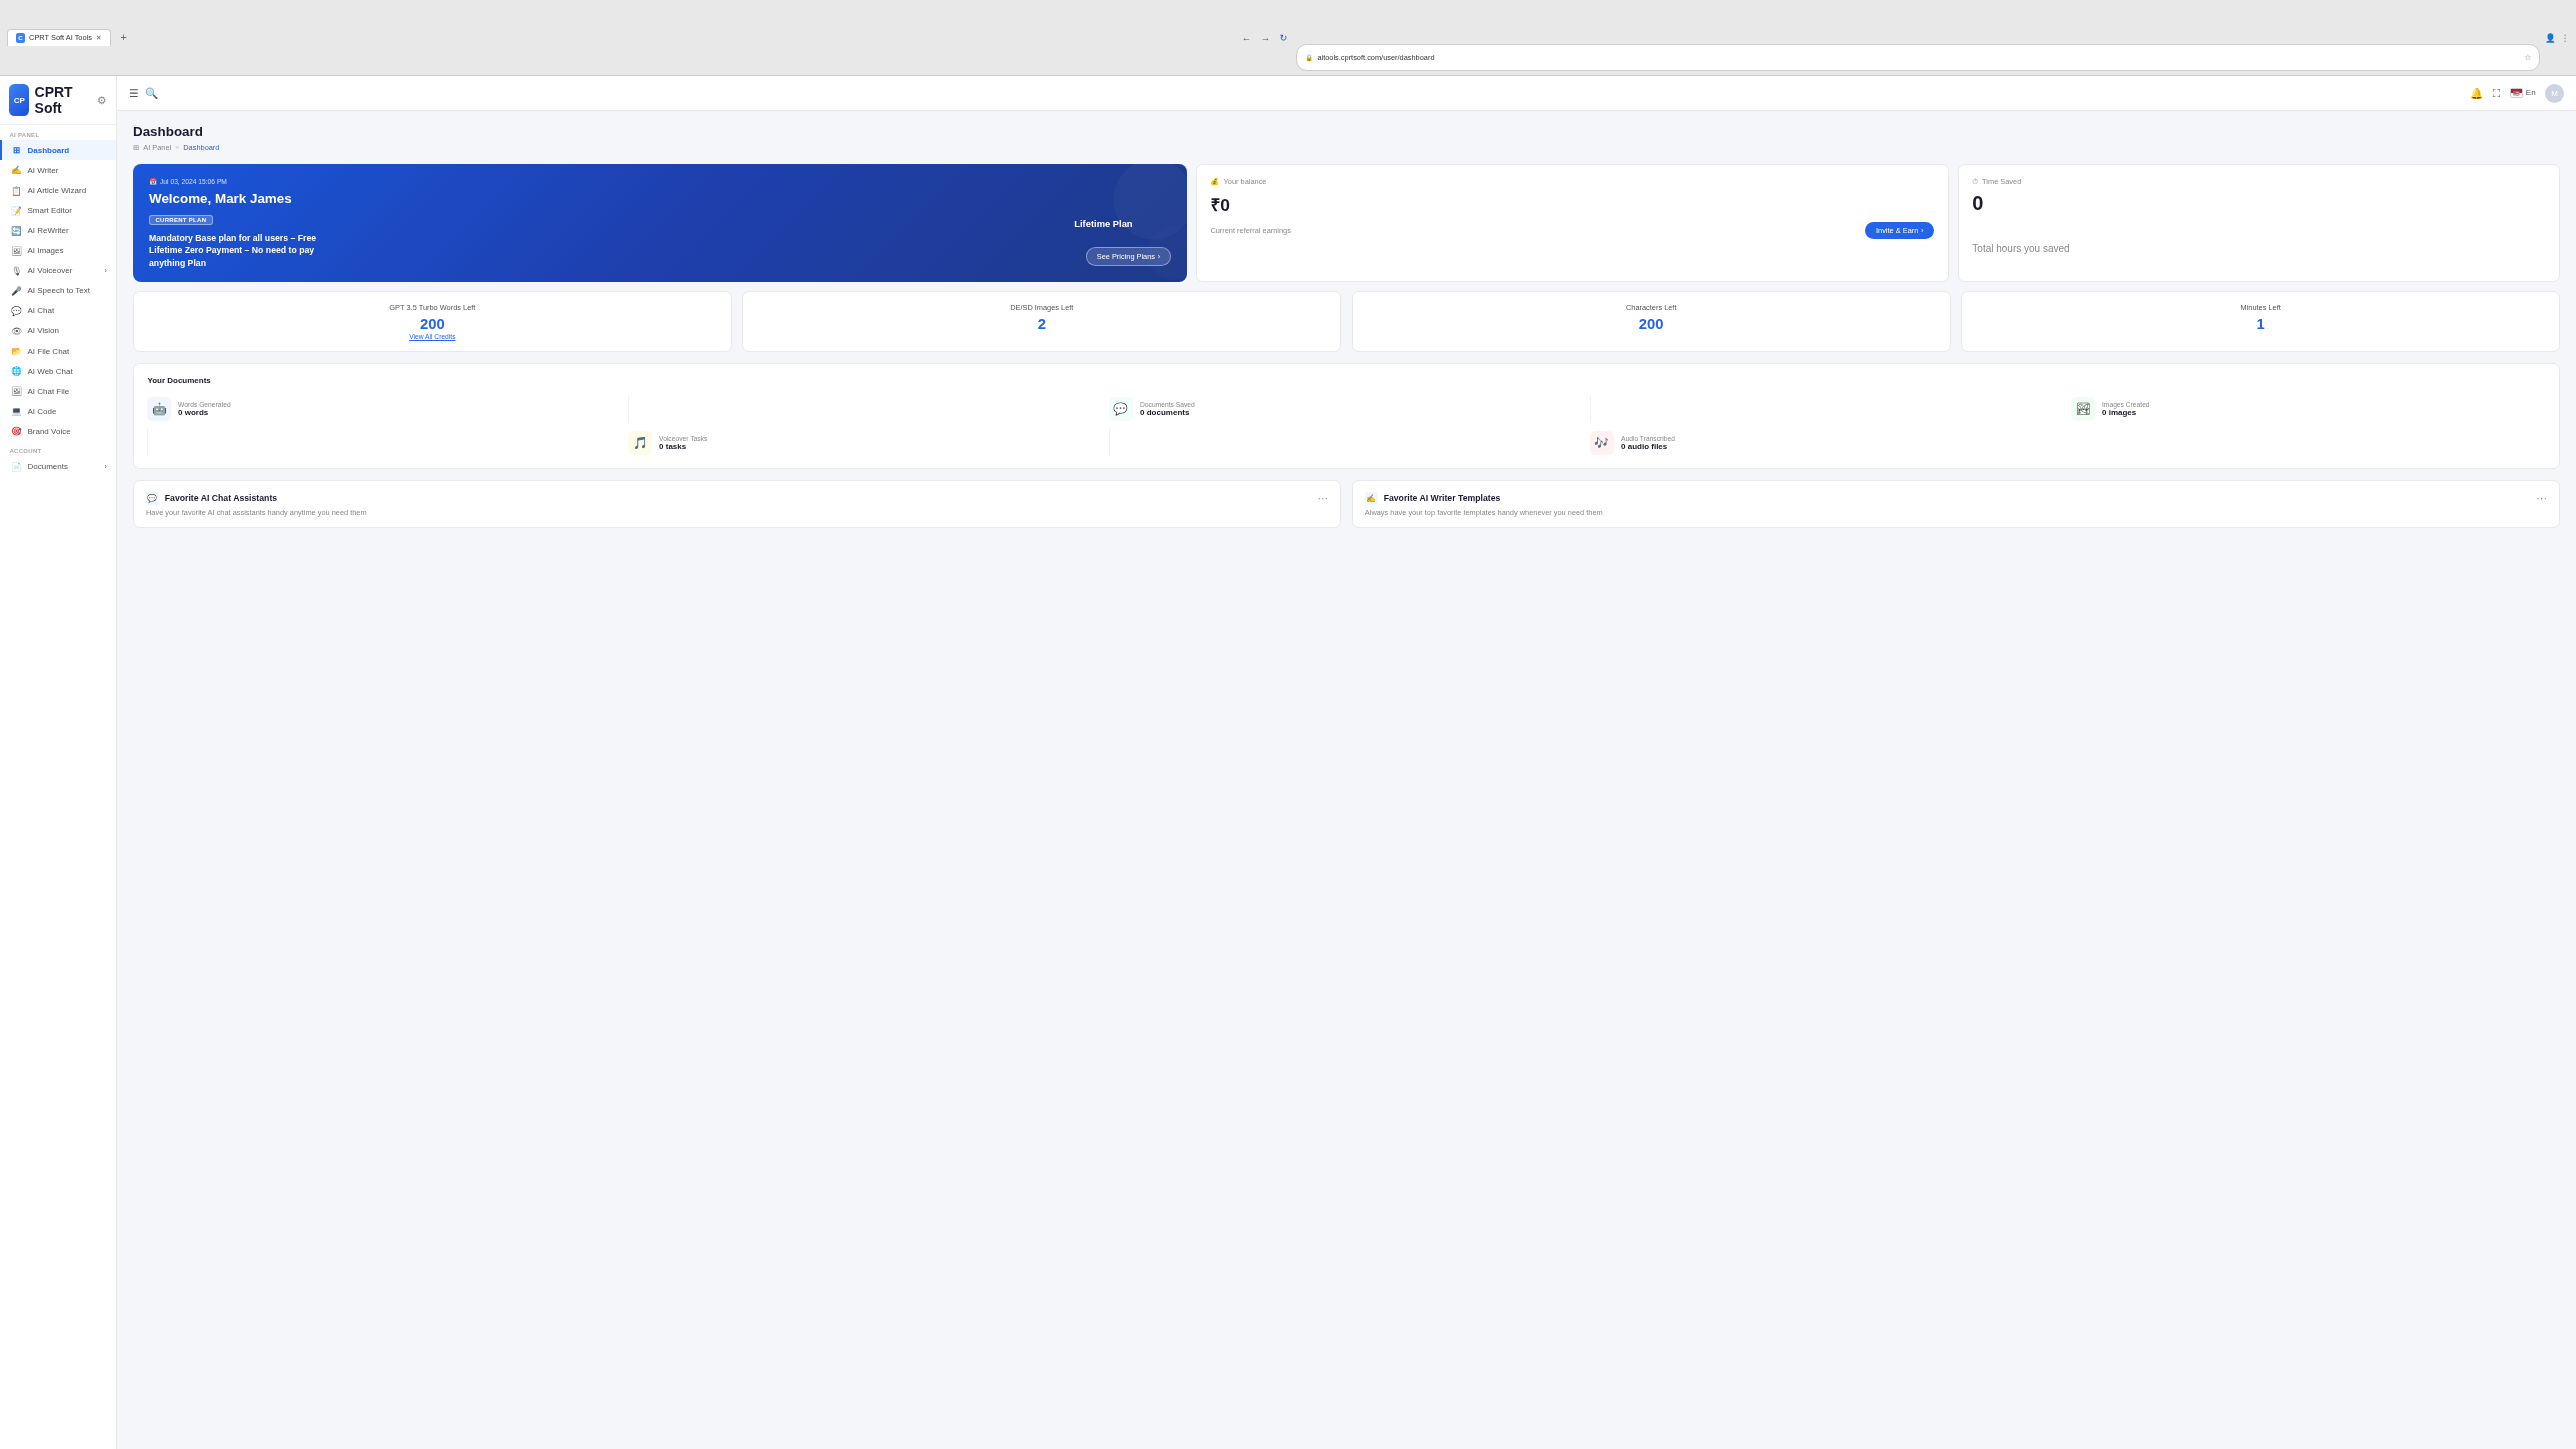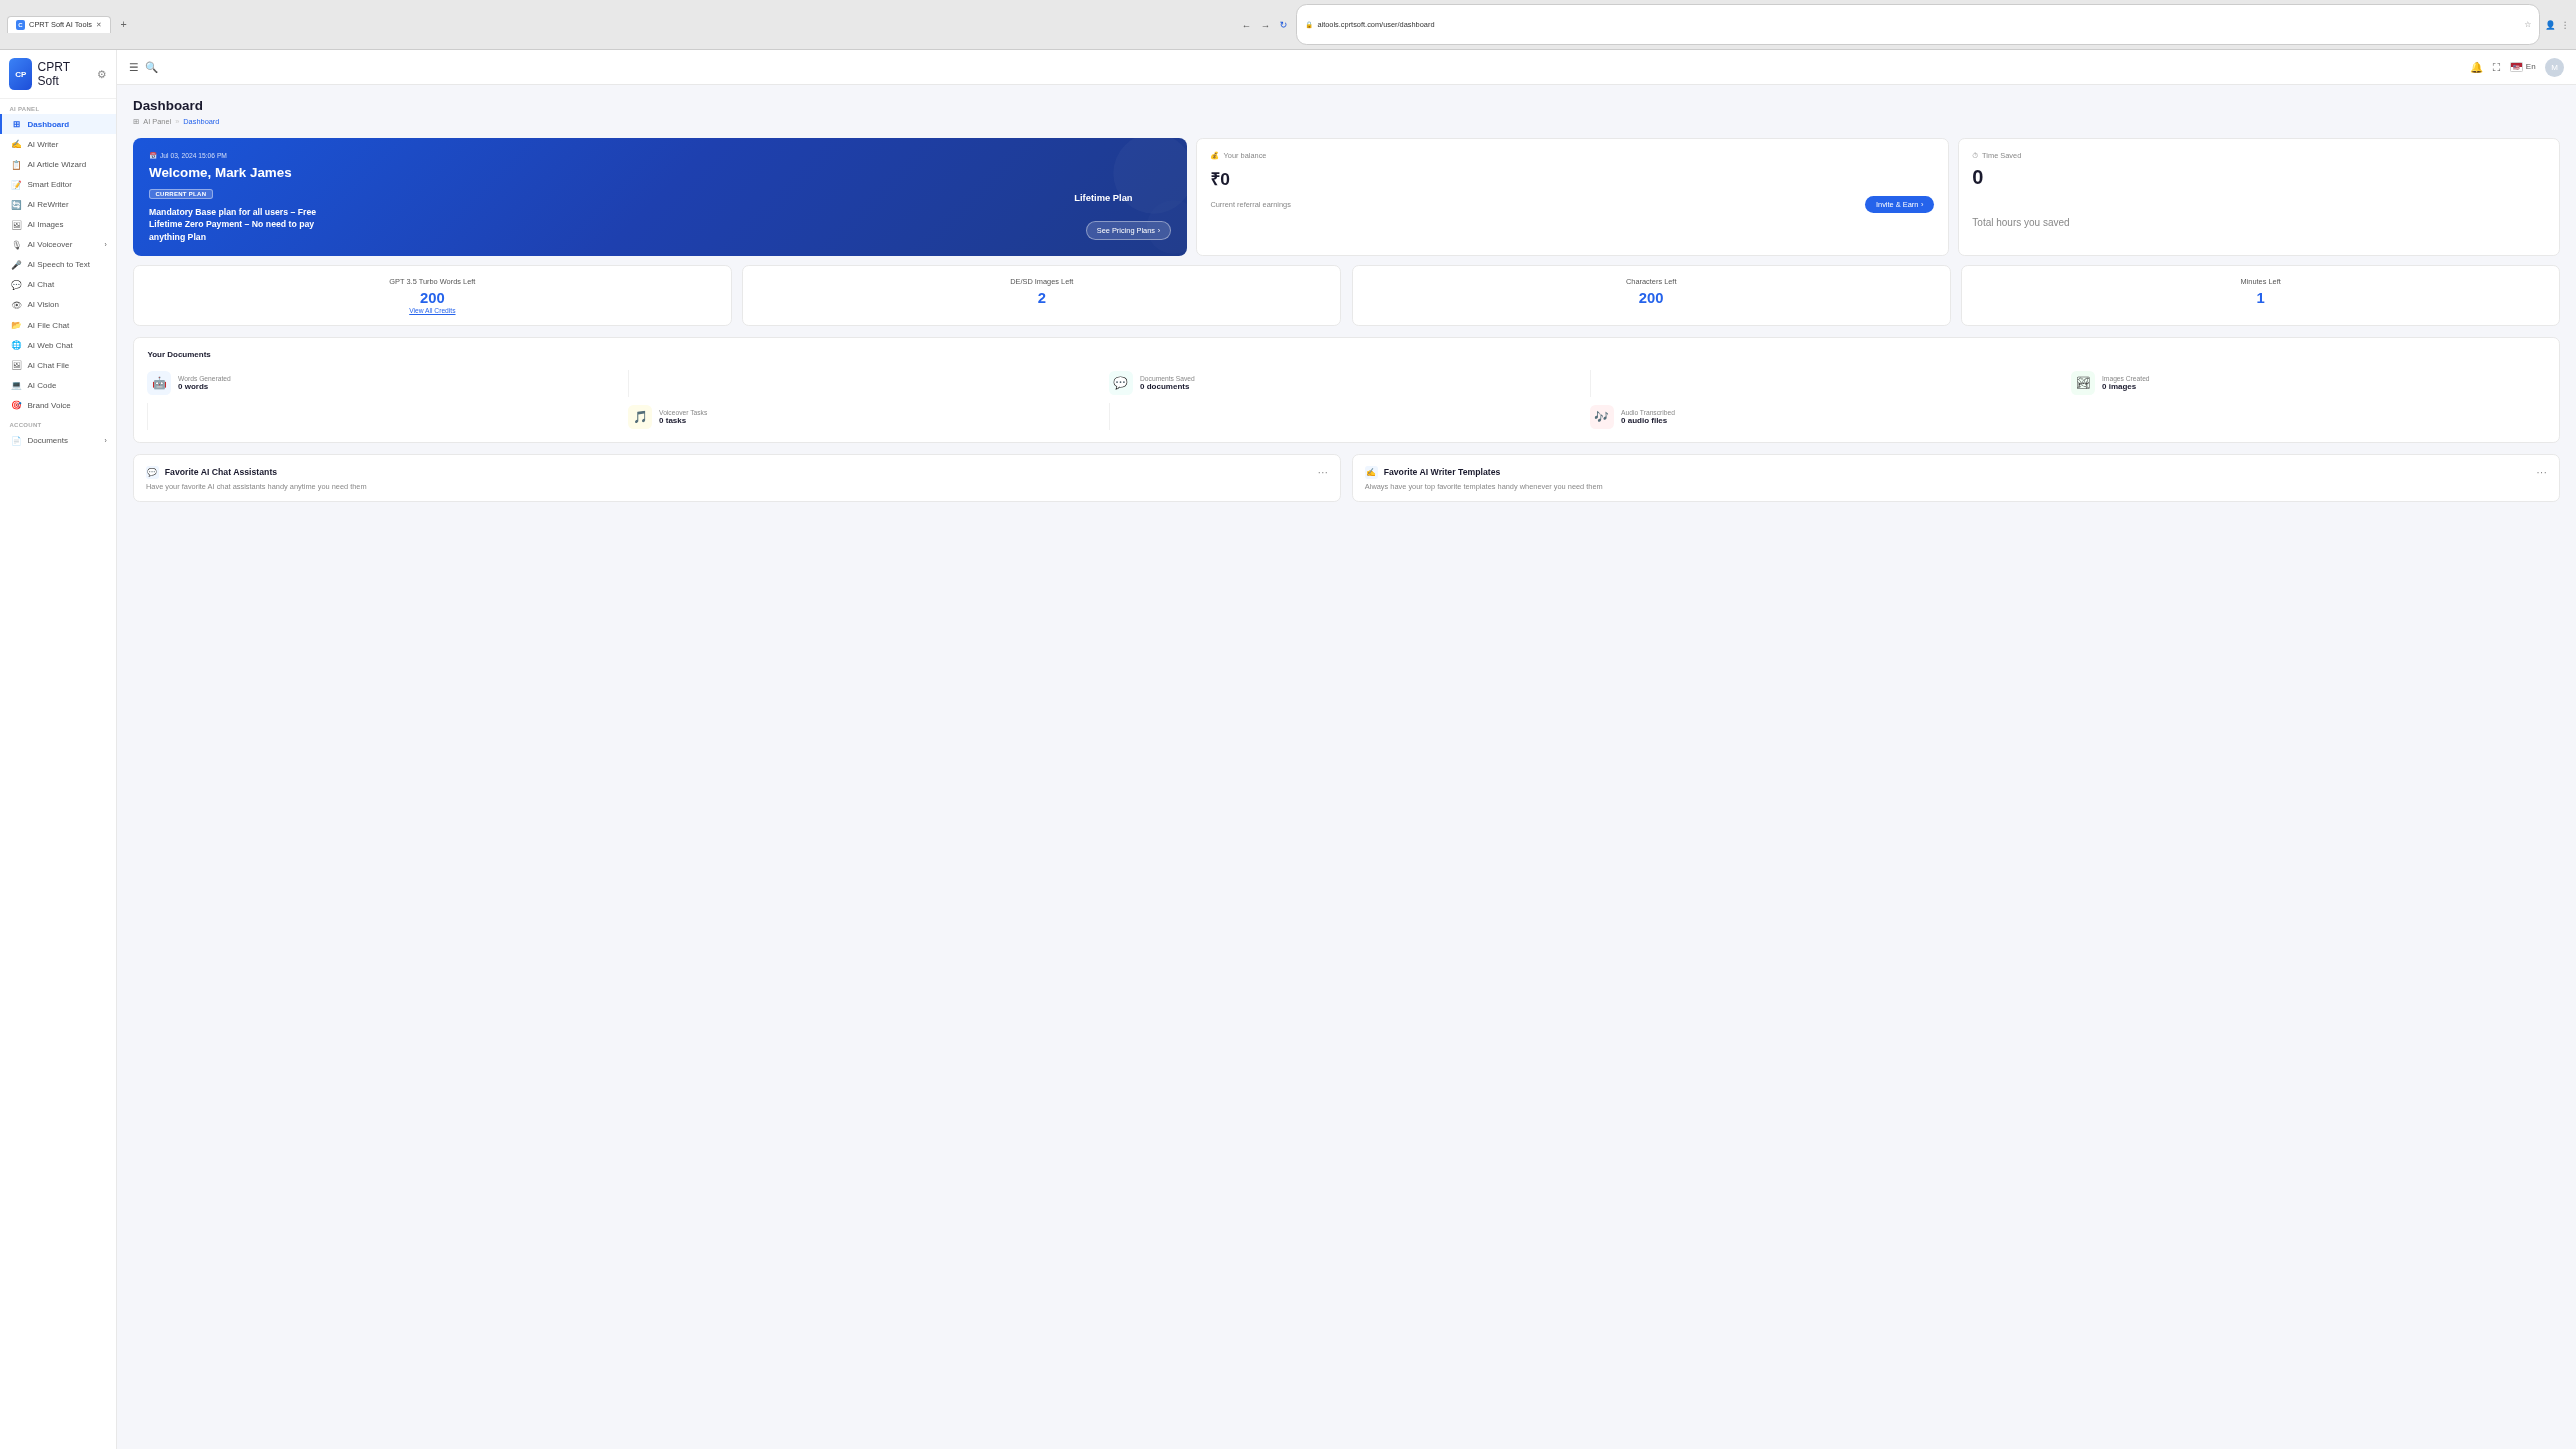--- a/index.html
+++ b/index.html
@@ -7,34 +7,34 @@
 
     
     .browser-chrome { background: #e8e8e8; padding: 4px 6.7px; display: flex; align-items: center; gap: 5.4px; border-bottom: 0.7px solid #ccc; }
     .browser-tabs { display: flex; align-items: center; gap: 10px; flex: 1; }
     .browser-tab { background: #fff; border-radius: 4px 4px 0 0; padding: 3.4px 8px; display: flex; align-items: center; gap: 4px; font-size: 7.4px; min-width: 94px; border: 0.7px solid #ccc; border-bottom: none; }
     .browser-tab .tab-favicon { width: 9.4px; height: 9.4px; background: #4a90d9; border-radius: 50%; display: inline-block; }
     .browser-tab .tab-close { margin-left: auto; cursor: pointer; color: #666; font-size: 6.7px; }
     .tab-add { background: none; border: none; cursor: pointer; font-size: 10.7px; color: #666; }
     .browser-nav { display: flex; align-items: center; gap: 2.7px; }
     .browser-nav button { background: none; border: none; cursor: pointer; color: #555; font-size: 9.4px; padding: 2px 3.4px; border-radius: 2px; }
-    .address-bar { flex: 1; background: #fff; border: 0.7px solid #ccc; border-radius: 10.7px; padding: 15px 8px; font-size: 7.4px; display: flex; align-items: center; gap: 4px; }
+    .address-bar { flex: 1; background: #fff; border: 0.7px solid #ccc; border-radius: 10.7px; padding: 8px 8px; font-size: 7.4px; display: flex; align-items: center; gap: 4px; margin-top: 40px; }
     .address-bar .lock-icon { color: #4caf50; font-size: 6.7px; }
     .address-text { flex: 1; color: #333; }
     .browser-actions { display: flex; align-items: center; gap: 4px; }
     .browser-actions button { background: none; border: none; cursor: pointer; color: #555; font-size: 8.7px; }
 
     
     .app { display: flex; flex: 1; overflow: hidden; }
 
     
     .sidebar { width: 117px; background: #fff; border-right: 0.7px solid #e8e8e8; display: flex; flex-direction: column; overflow-y: auto; padding-bottom: 13.4px; }
     .sidebar-logo { padding: 8px 9.4px; display: flex; align-items: center; gap: 5.4px; border-bottom: 0.7px solid #f0f0f0; }
     .logo-icon { width: 24px; height: 32px; background: linear-gradient(135deg, #3b82f6, #1d4ed8); border-radius: 5.4px; display: flex; align-items: center; justify-content: center; color: #fff; font-weight: bold; font-size: 8px; }
-    .logo-text { font-size: 12px; font-weight: 400; color: #1a1a2e; }
+    .logo-text { font-size: 14px; font-weight: 700; color: #1a1a2e; }
     .logo-gear { color: #888; font-size: 10.7px; }
     .sidebar-section-label { padding: 6.7px 9.4px 2.7px; font-size: 6px; font-weight: 700; color: #aaa; text-transform: uppercase; letter-spacing: 0.3px; }
     .sidebar-item { display: flex; align-items: center; gap: 5.4px; padding: 4.7px 9.4px; cursor: pointer; color: #555; border-left: 2px solid transparent; transition: all 0.15s; font-size: 8px; }
     .sidebar-item.active { background: #eff6ff; color: #2563eb; border-left-color: #2563eb; font-weight: 600; }
     .sidebar-item .item-icon { width: 10.7px; height: 10.7px; display: flex; align-items: center; justify-content: center; font-size: 8.7px; flex-shrink: 0; }
     .sidebar-item .chevron { margin-left: auto; font-size: 6.7px; }
 
     
     .topbar { height: 35px; background: #fff; border-bottom: 0.7px solid #e8e8e8; display: flex; align-items: center; padding: 0 12px; gap: 8px; }
     .topbar-left { display: flex; align-items: center; gap: 6.7px; }

